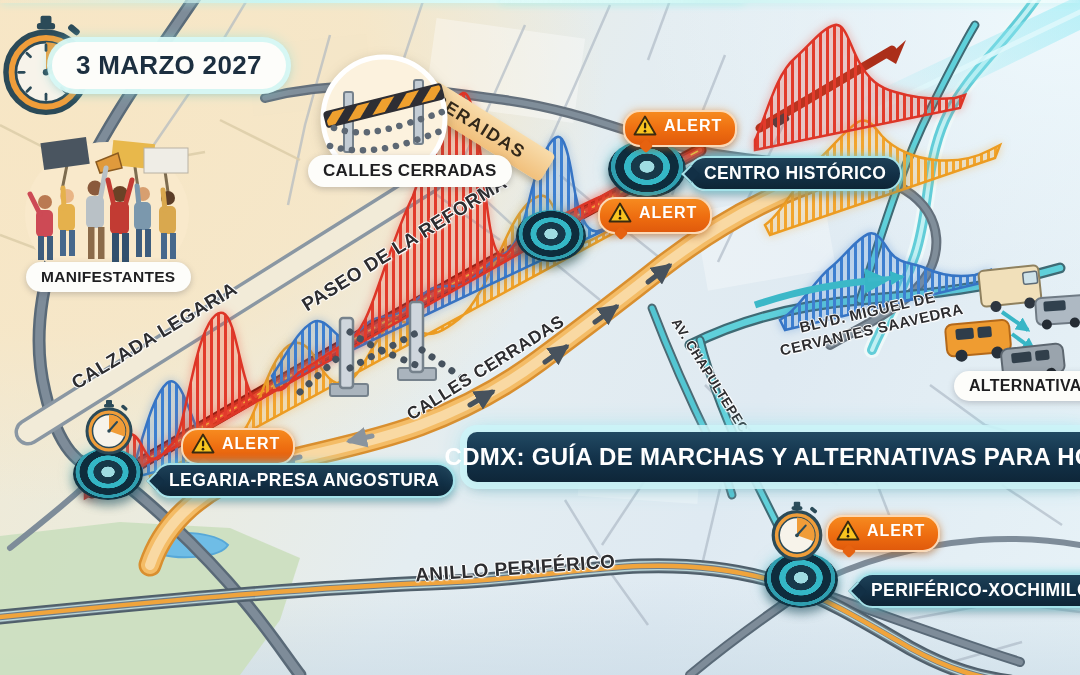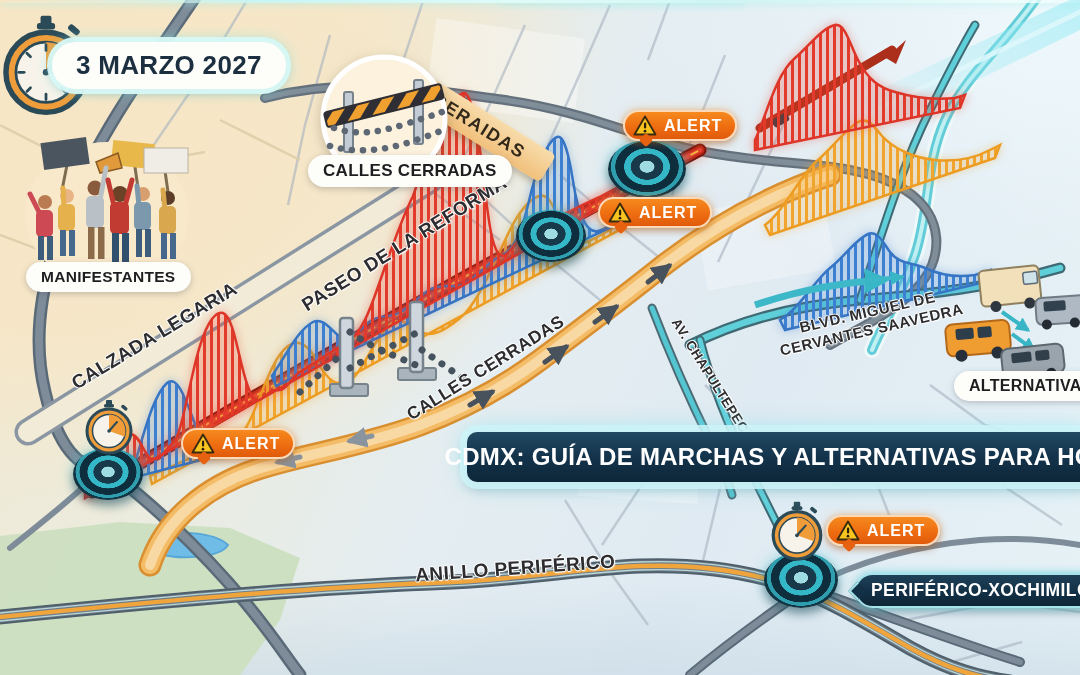--- a/index.html
+++ b/index.html
@@ -25,21 +25,21 @@
   .pill-navy::before{content:'';position:absolute;left:-6px;top:50%;width:11px;height:11px;
     background:#123046;border-left:2px solid #a5e3ea;border-bottom:2px solid #a5e3ea;
     transform:translateY(-50%) rotate(45deg);}
   .banner-main{position:absolute;background:linear-gradient(180deg,#224a63 0%,#13334b 50%,#0e2638 100%);
     color:#fff;font-weight:bold;border-radius:10px;display:flex;align-items:center;justify-content:center;
     letter-spacing:.3px;white-space:nowrap;
     box-shadow:0 0 0 7px rgba(205,245,248,.85),0 0 24px rgba(130,225,238,.9),0 6px 12px rgba(10,30,45,.3);}
   
   .alert-badge{position:absolute;display:flex;align-items:center;gap:7px;
     background:linear-gradient(180deg,#f68a1f 0%,#ee6d10 55%,#e05a0c 100%);
-    border:2px solid #fbd9b6;border-radius:17px;padding:3px 13px 3px 8px;
+    border:2px solid #fbd9b6;border-radius:17px;padding:3px 13px 9px 8px;
     box-shadow:0 3px 7px rgba(120,50,0,.35),0 0 8px rgba(255,170,80,.5);}
   .alert-badge::after{content:'';position:absolute;left:16px;bottom:-6px;width:10px;height:10px;
     background:#e66210;transform:rotate(45deg);border-radius:2px;}
   .alert-text{color:#fff;font-weight:bold;font-size:16px;letter-spacing:1px;}
   
   .node{position:absolute;border-radius:50%;
     background:radial-gradient(ellipse at 50% 46%,
       #9fdce2 0%,#9fdce2 13%,#17394a 14%,#17394a 29%,#34b7c6 30%,#34b7c6 41%,
       #0e2d3d 42%,#0e2d3d 57%,#2f9fb0 58%,#2f9fb0 65%,#123544 66%,#123544 77%,
       #34b7c6 78%,#34b7c6 84%,#0d2836 85%,#0d2836 100%);
@@ -428,19 +428,21 @@
   </div>
   <div class="alert-badge" style="left:826px;top:515px;">
     <svg width="24" height="21" viewBox="0 0 32 28">
         <path d="M16 2 L30 26 L2 26 Z" fill="#f9c41f" stroke="#3a2a10" stroke-width="2.5" stroke-linejoin="round"></path>
         <rect x="14.6" y="10" width="3" height="8" rx="1.5" fill="#2b1f0c"></rect>
         <circle cx="16" cy="21.5" r="1.8" fill="#2b1f0c"></circle>
       </svg>
     <span class="alert-text">ALERT</span>
   </div>
 
+  <div class="pill-navy" style="left:688px;top:156px;font-size:17.5px;">CENTRO HISTÓRICO</div>
+  <div class="pill-navy" style="left:153px;top:463px;font-size:17.5px;">LEGARIA-PRESA ANGOSTURA</div>
   <div class="pill-navy" style="left:855px;top:573px;font-size:17.5px;">PERIFÉRICO-XOCHIMILCO</div>
 
   <div class="banner-main" style="left:467px;top:432px;width:625px;height:50px;font-size:24px;">CDMX: GUÍA DE MARCHAS Y ALTERNATIVAS PARA HOY.</div>
 
   <div class="pill-white" style="left:52px;top:42px;font-size:26px;color:#1c2f40;padding:8px 24px;border-radius:28px;box-shadow:0 0 0 5px rgba(215,248,246,.95),0 0 16px #86e5e2,0 4px 8px rgba(40,60,70,.25);">3 MARZO 2027</div>
 
 </div>
 
 </body></html>

